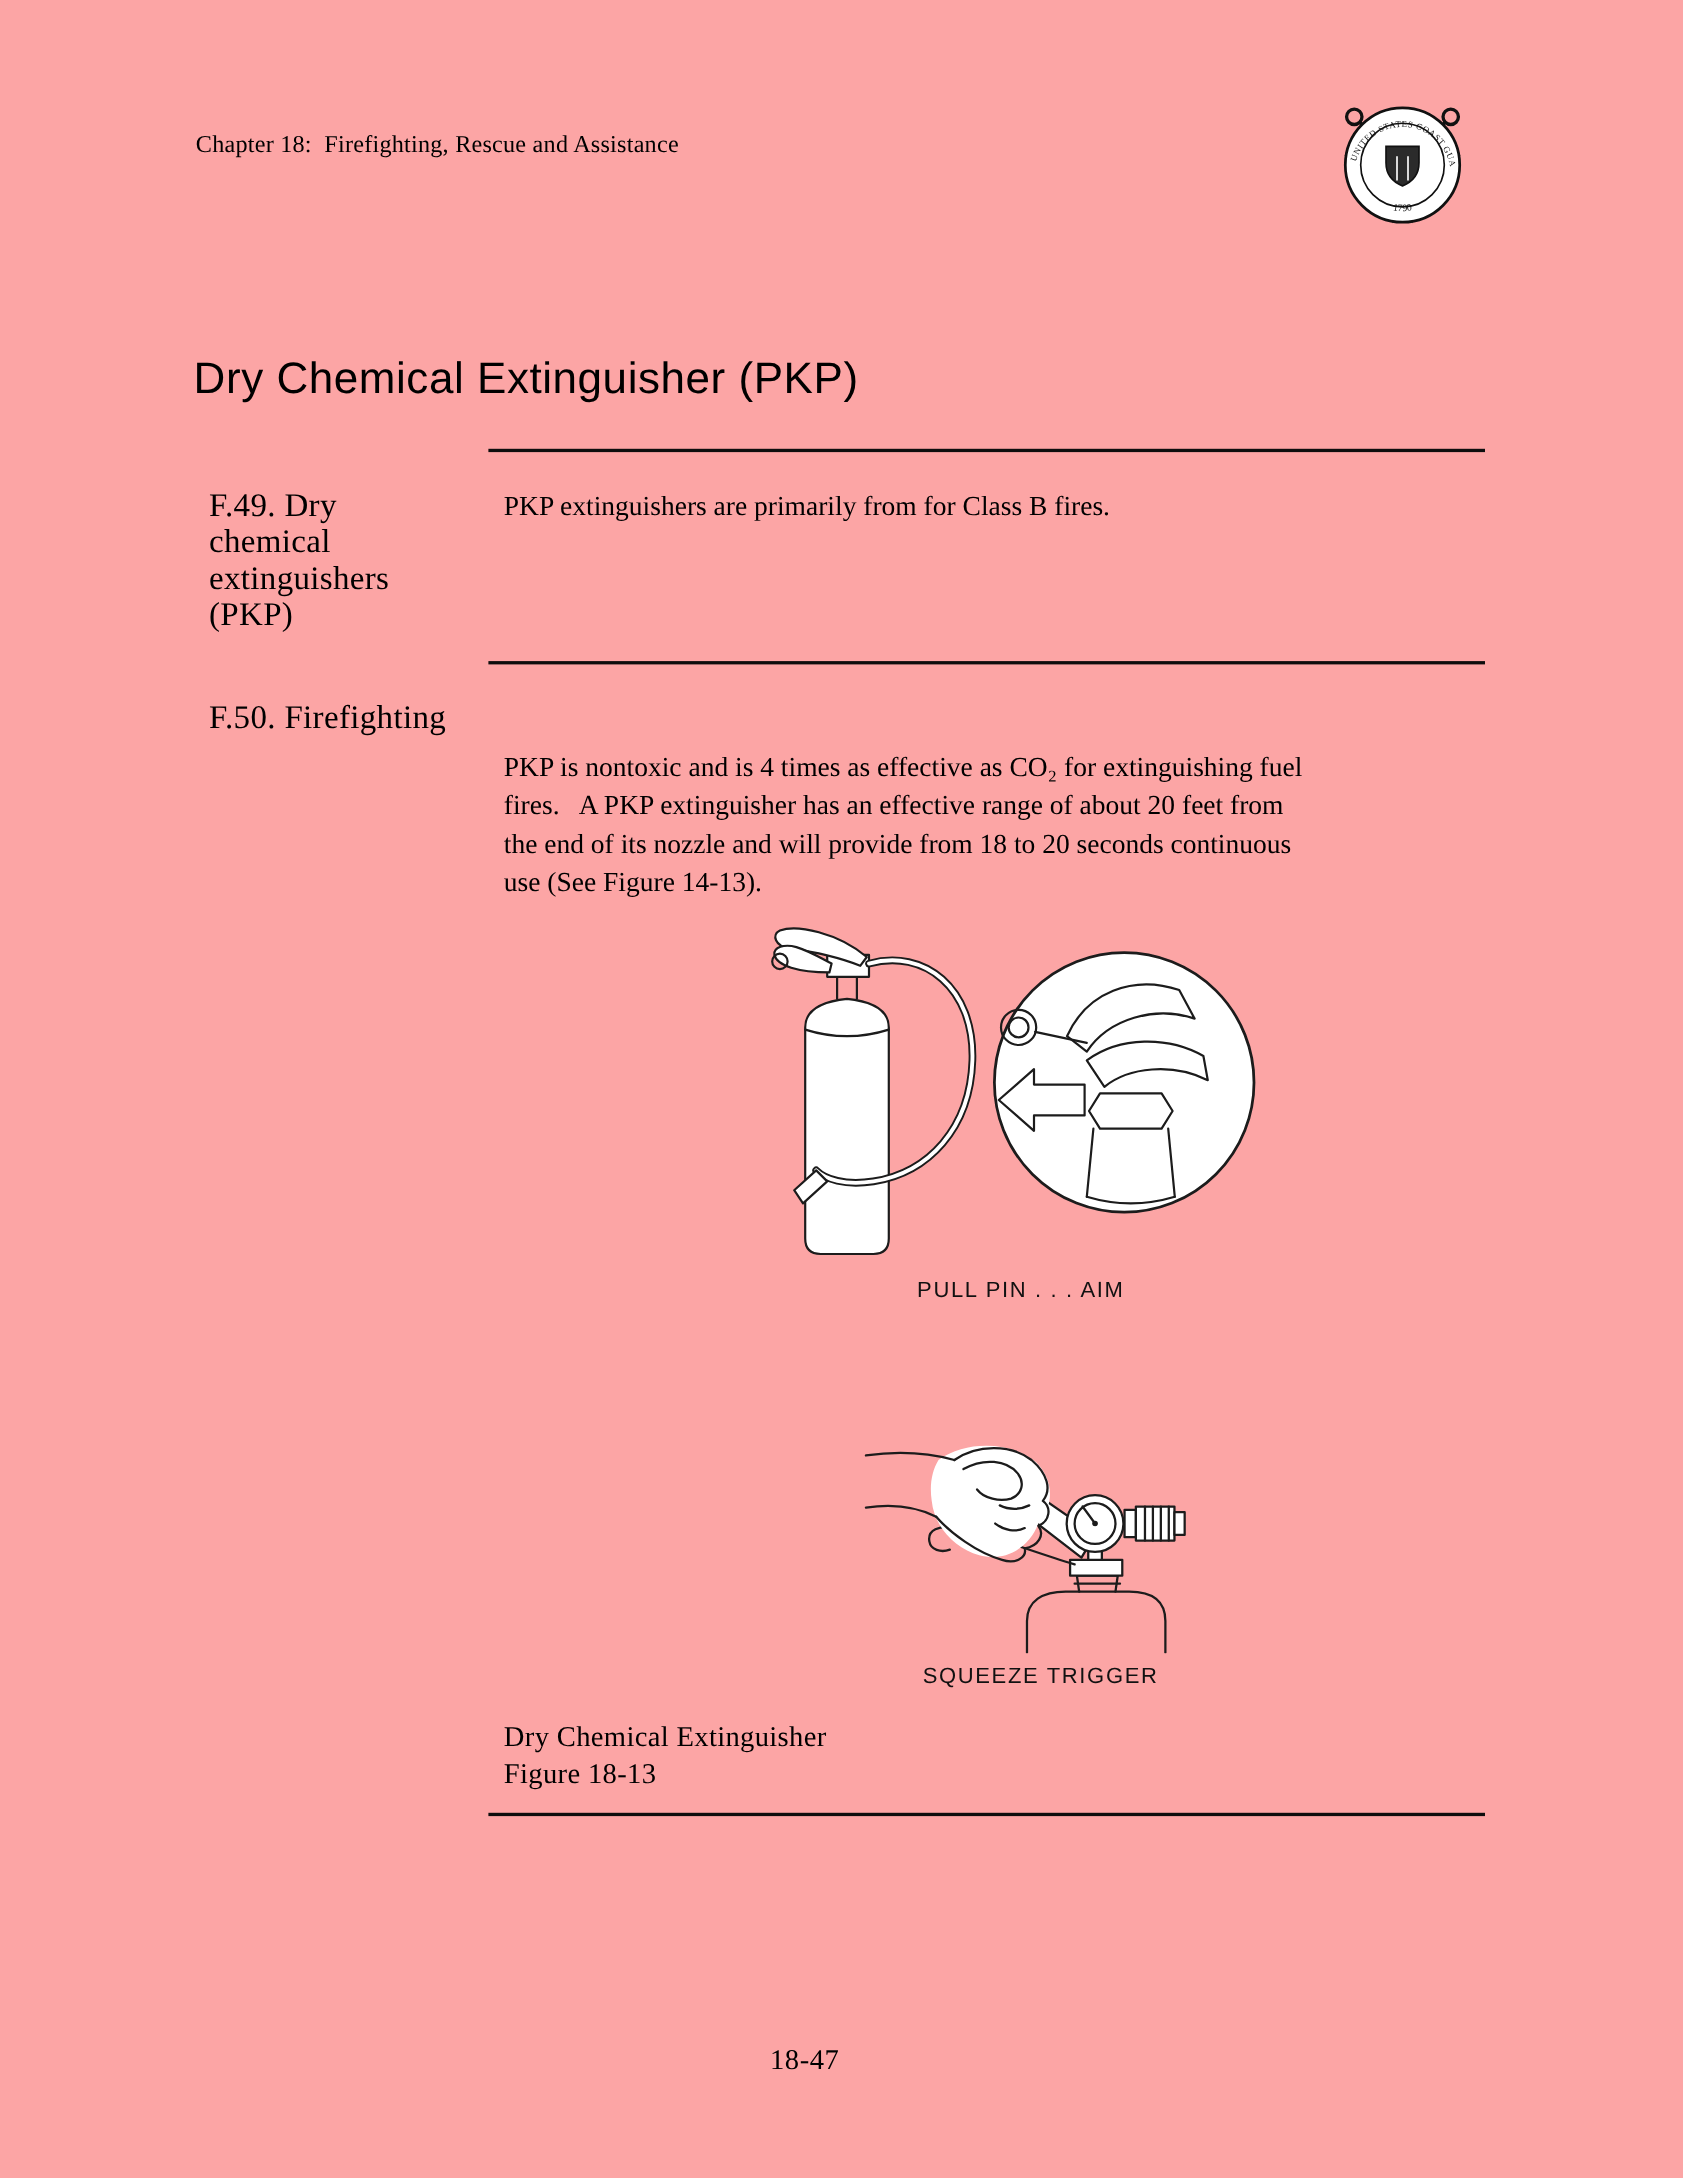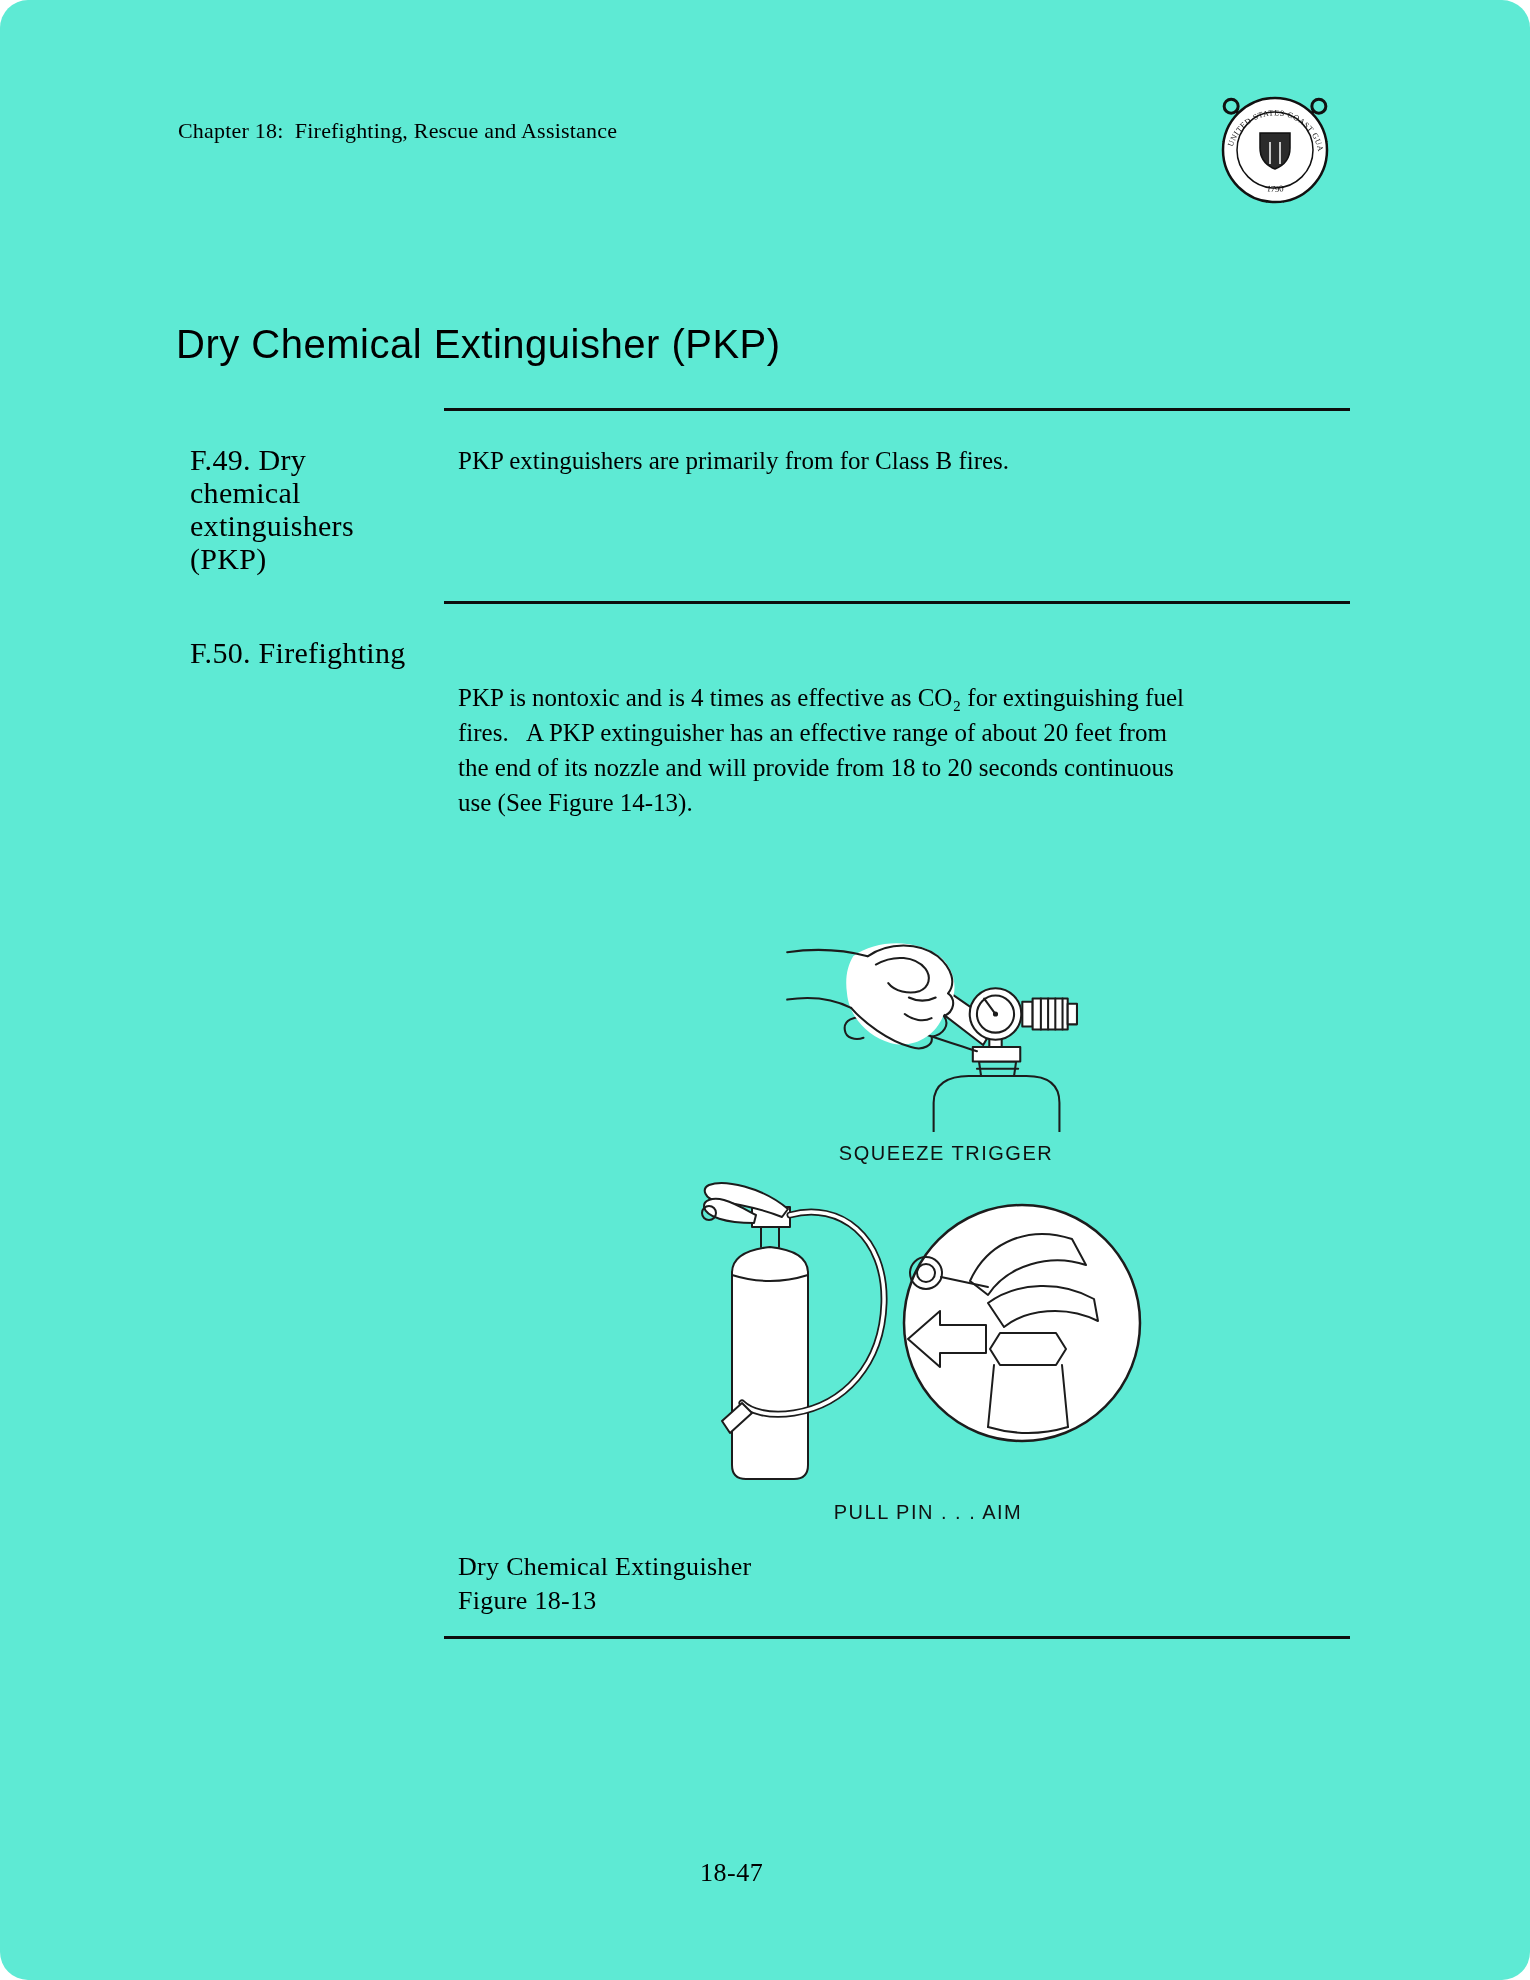--- a/index.html
+++ b/index.html
@@ -1,21 +1,21 @@
 <!DOCTYPE html>
 <html><head>
 <meta charset="utf-8">
 <style>
   * { margin:0; padding:0; box-sizing:border-box; }
   html,body { background:#ffffff; }
   body {
     width:1530px; height:1980px; position:relative; overflow:hidden;
     font-family:"Liberation Serif", serif; color:#000;
   }
-  .page { position:absolute; inset:0; background:#5eead4;border-radius:28px; }
+  .page { position:absolute; inset:0; background:#fca5a5; }
 
   .chapter-header {
     position:absolute; left:178px; top:118px;
     font-size:22px; white-space:pre; letter-spacing:0.2px;
   }
   .logo { position:absolute; left:1188px; top:72px; width:170px; height:155px; }
 
   .page-title {
     position:absolute; left:176px; top:322px;
     font-family:"Liberation Sans", sans-serif; font-weight:400;
@@ -114,56 +114,20 @@
     <div class="row">
       <div class="row-label">F.50. Firefighting</div>
       <div class="row-body">
         <p class="para">PKP is nontoxic and is 4 times as effective as CO₂ for extinguishing fuel
 fires.   A PKP extinguisher has an effective range of about 20 feet from
 the end of its nozzle and will provide from 18 to 20 seconds continuous
 use (See Figure 14-13).</p>
 
         <div class="figure-area">
 
-          <div class="fig fig-2">
-            <svg viewBox="0 0 320 230" width="330" height="238">
-
-              <path class="ln" d="M148,230 L148,202 C148,184 162,176 182,176 L238,176 C258,176 270,184 270,202 L270,230"></path>
-              <path class="ln" d="M194,176 L192,162 L228,162 L226,176"></path>
-              <path class="ln" d="M190,169 L230,169"></path>
-              <rect class="lnw" x="186" y="148" width="46" height="14"></rect>
-
-              <path class="ln" d="M190,152 C150,140 110,124 86,120 C70,117 60,122 62,132 C63,139 72,142 80,139"></path>
-              <path class="lnw" d="M196,146 L118,86 L130,72 L208,126 Z"></path>
-
-              <rect class="lnw" x="202" y="140" width="12" height="8"></rect>
-              <circle class="lnw" cx="208" cy="116" r="25"></circle>
-              <circle class="ln" cx="208" cy="116" r="18"></circle>
-              <line class="ln" x1="208" y1="116" x2="197" y2="101"></line>
-              <circle cx="208" cy="116" r="2.5" fill="#1c1c1c"></circle>
-
-              <rect class="lnw" x="234" y="104" width="10" height="24"></rect>
-              <rect class="lnw" x="244" y="101" width="34" height="30"></rect>
-              <line class="ln" x1="252" y1="101" x2="252" y2="131"></line>
-              <line class="ln" x1="259" y1="101" x2="259" y2="131"></line>
-              <line class="ln" x1="266" y1="101" x2="266" y2="131"></line>
-              <line class="ln" x1="273" y1="101" x2="273" y2="131"></line>
-              <rect class="lnw" x="278" y="106" width="9" height="20"></rect>
-
-              <path d="M70,60 C95,42 135,44 156,62 C172,78 172,100 158,116 C150,138 128,150 106,144 C84,138 66,118 64,96 C62,82 64,70 70,60 Z" fill="#ffffff" stroke="none"></path>
-              <path class="ln" d="M6,56 C34,52 62,54 84,60"></path>
-              <path class="ln" d="M6,102 C32,98 52,102 68,110"></path>
-              <path class="ln" d="M84,60 C104,46 134,46 152,60 C166,72 170,86 162,96 C170,102 168,114 158,118 C164,126 158,136 146,138 C148,146 138,152 126,148 C104,142 80,124 68,110"></path>
-              <path class="ln" d="M92,68 C110,58 130,60 140,72 C146,80 144,90 134,94 C124,97 110,94 104,86"></path>
-              <path class="ln" d="M150,100 C142,104 132,104 124,100"></path>
-              <path class="ln" d="M146,120 C138,124 128,122 120,116"></path>
-            </svg>
-            <div class="fig-label">SQUEEZE TRIGGER</div>
-          </div>
-
           <div class="fig fig-1">
             <svg viewBox="0 0 480 320" width="480" height="320">
 
               <path class="lnw" d="M68,102 Q68,80 106,76 Q144,80 144,102 L144,294 Q144,308 130,308 L82,308 Q68,308 68,294 Z"></path>
               <path class="ln" d="M68,104 Q106,116 144,104"></path>
               <path class="ln" d="M97,76 L97,56 L115,56 L115,76"></path>
               <rect class="lnw" x="88" y="36" width="38" height="20"></rect>
               <path class="lnw" d="M124,38 C98,16 60,8 45,14 C37,18 41,28 53,30 C74,33 98,38 118,46 Z"></path>
               <path class="lnw" d="M90,52 C62,52 42,46 40,36 C39,29 49,26 60,29 C73,33 84,40 92,44 Z"></path>
               <circle class="ln" cx="45" cy="42" r="7"></circle>
@@ -180,20 +144,56 @@
               <path class="ln" d="M398,194 L404,256"></path>
               <path class="ln" d="M324,256 Q364,268 404,256"></path>
               <circle class="ln" cx="262" cy="102" r="16"></circle>
               <circle class="ln" cx="262" cy="102" r="9"></circle>
               <path class="ln" d="M277,106 L324,116"></path>
               <polygon class="lnw" points="244,168 276,140 276,154 322,154 322,182 276,182 276,196"></polygon>
             </svg>
             <div class="fig-label">PULL PIN . . . AIM</div>
           </div>
 
+          <div class="fig fig-2">
+            <svg viewBox="0 0 320 230" width="330" height="238">
+
+              <path class="ln" d="M148,230 L148,202 C148,184 162,176 182,176 L238,176 C258,176 270,184 270,202 L270,230"></path>
+              <path class="ln" d="M194,176 L192,162 L228,162 L226,176"></path>
+              <path class="ln" d="M190,169 L230,169"></path>
+              <rect class="lnw" x="186" y="148" width="46" height="14"></rect>
+
+              <path class="ln" d="M190,152 C150,140 110,124 86,120 C70,117 60,122 62,132 C63,139 72,142 80,139"></path>
+              <path class="lnw" d="M196,146 L118,86 L130,72 L208,126 Z"></path>
+
+              <rect class="lnw" x="202" y="140" width="12" height="8"></rect>
+              <circle class="lnw" cx="208" cy="116" r="25"></circle>
+              <circle class="ln" cx="208" cy="116" r="18"></circle>
+              <line class="ln" x1="208" y1="116" x2="197" y2="101"></line>
+              <circle cx="208" cy="116" r="2.5" fill="#1c1c1c"></circle>
+
+              <rect class="lnw" x="234" y="104" width="10" height="24"></rect>
+              <rect class="lnw" x="244" y="101" width="34" height="30"></rect>
+              <line class="ln" x1="252" y1="101" x2="252" y2="131"></line>
+              <line class="ln" x1="259" y1="101" x2="259" y2="131"></line>
+              <line class="ln" x1="266" y1="101" x2="266" y2="131"></line>
+              <line class="ln" x1="273" y1="101" x2="273" y2="131"></line>
+              <rect class="lnw" x="278" y="106" width="9" height="20"></rect>
+
+              <path d="M70,60 C95,42 135,44 156,62 C172,78 172,100 158,116 C150,138 128,150 106,144 C84,138 66,118 64,96 C62,82 64,70 70,60 Z" fill="#ffffff" stroke="none"></path>
+              <path class="ln" d="M6,56 C34,52 62,54 84,60"></path>
+              <path class="ln" d="M6,102 C32,98 52,102 68,110"></path>
+              <path class="ln" d="M84,60 C104,46 134,46 152,60 C166,72 170,86 162,96 C170,102 168,114 158,118 C164,126 158,136 146,138 C148,146 138,152 126,148 C104,142 80,124 68,110"></path>
+              <path class="ln" d="M92,68 C110,58 130,60 140,72 C146,80 144,90 134,94 C124,97 110,94 104,86"></path>
+              <path class="ln" d="M150,100 C142,104 132,104 124,100"></path>
+              <path class="ln" d="M146,120 C138,124 128,122 120,116"></path>
+            </svg>
+            <div class="fig-label">SQUEEZE TRIGGER</div>
+          </div>
+
           <div class="fig-caption">
             <div>Dry Chemical Extinguisher</div>
             <div>Figure 18-13</div>
           </div>
 
         </div>
       </div>
     </div>
 
     <hr class="rule rule-bottom">

